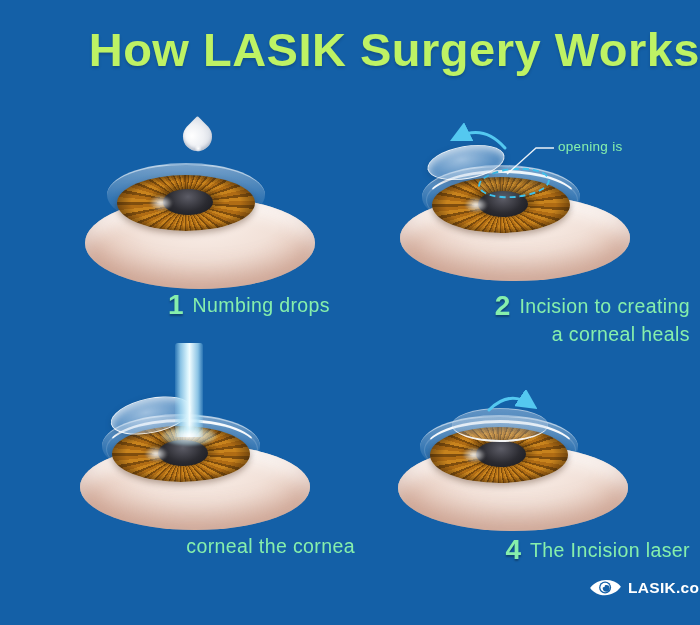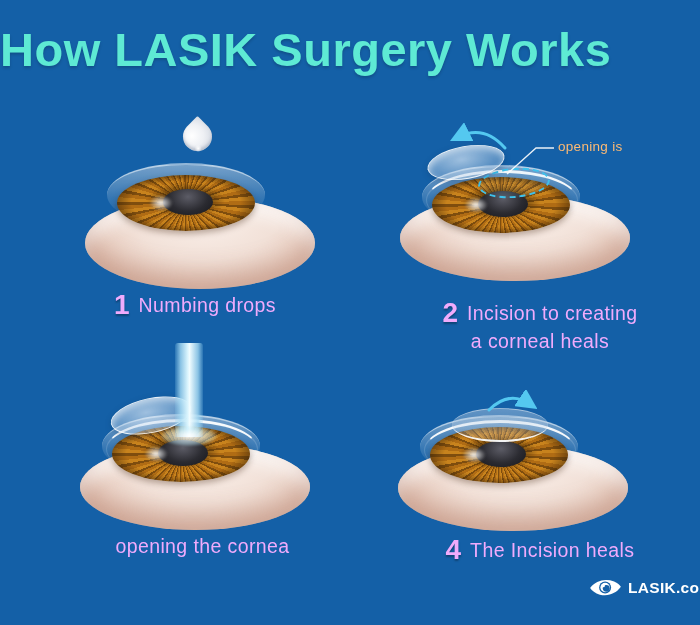--- a/index.html
+++ b/index.html
@@ -4,22 +4,22 @@
 <style>
   html,body{margin:0;padding:0;}
   .stage{
     position:relative;width:700px;height:625px;overflow:hidden;
     background:#1460a7;
     font-family:"Liberation Sans",sans-serif;
     -webkit-font-smoothing:antialiased;
   }
   
   .title{
-    position:absolute;left:0;top:22px;width:100%;text-align:left;
-    color:#5eead4;font-size:47px;font-weight:700;letter-spacing:.5px;
+    position:absolute;left:0;top:22px;width:100%;text-align:right;
+    color:#bef264;font-size:47px;font-weight:700;letter-spacing:.5px;
     text-shadow:0 2px 3px rgba(0,0,0,.18);
   }
   
   .scene{position:absolute;}
   #scene1{left:85px;top:110px;width:245px;height:180px;}
   #scene2{left:390px;top:110px;width:305px;height:185px;}
   #scene3{left:60px;top:338px;width:285px;height:200px;}
   #scene4{left:390px;top:370px;width:300px;height:165px;}
 
   
@@ -95,27 +95,27 @@
   .laser-glow{
     position:absolute;left:101px;top:88px;width:56px;height:20px;border-radius:50%;
     background:radial-gradient(ellipse, rgba(255,255,255,.95), rgba(190,235,250,.45) 55%, rgba(190,235,250,0) 78%);
     filter:blur(1px);
   }
   
   .arrow{position:absolute;}
   .leader{position:absolute;left:0;top:0;}
   
   .note{
-    position:absolute;left:168px;top:28px;color:#fdba74;
+    position:absolute;left:168px;top:28px;color:#86efac;
     font-size:13.5px;line-height:1.4;letter-spacing:.3px;
   }
   
-  .caption{position:absolute;color:#f0abfc;text-align:center;line-height:1.2;}
+  .caption{position:absolute;color:#86efac;text-align:right;line-height:1.2;}
   #cap1{left:60px;top:288px;width:270px;}
-  #cap2{left:390px;top:296px;width:300px;}
+  #cap2{left:390px;top:289px;width:300px;}
   #cap3{left:50px;top:535px;width:305px;}
   #cap4{left:390px;top:533px;width:300px;}
   .num{
     font-size:28px;font-weight:800;margin-right:9px;vertical-align:-2px;
     text-shadow:0 2px 2px rgba(0,0,0,.3);
   }
   .cap-line{font-size:19.5px;font-weight:400;letter-spacing:.4px;}
   
   .logo{
     position:absolute;left:589px;top:577px;display:flex;align-items:center;gap:6px;
@@ -209,26 +209,26 @@
   </div>
 
   <div class="caption" id="cap2">
     <div>
       <span class="num">2</span><span class="cap-line">Incision to creating</span>
     </div>
     <div class="cap-line">a corneal heals</div>
   </div>
 
   <div class="caption" id="cap3">
-    <div class="cap-line">opening the cornea</div>
+    <div class="cap-line">corneal the cornea</div>
   </div>
 
   <div class="caption" id="cap4">
     <div>
-      <span class="num">4</span><span class="cap-line">The Incision heals</span>
+      <span class="num">4</span><span class="cap-line">The Incision laser</span>
     </div>
   </div>
 
   <div class="logo">
     <svg width="33" height="21" viewBox="0 0 44 27">
       <path d="M1.5 14 C 9 4.5, 21 1, 33.5 5.5 C 38 7.3, 41.2 10.3, 42.5 12.6
                C 36.5 21, 26 26, 14.5 23 C 8.2 21, 3.8 17.5, 1.5 14 Z" fill="#ffffff"></path>
       <circle cx="21.5" cy="13.5" r="8" fill="#1460a7"></circle>
       <circle cx="21.5" cy="13.5" r="6.3" fill="#ffffff"></circle>
       <circle cx="23" cy="14.6" r="4.6" fill="#1460a7"></circle>

